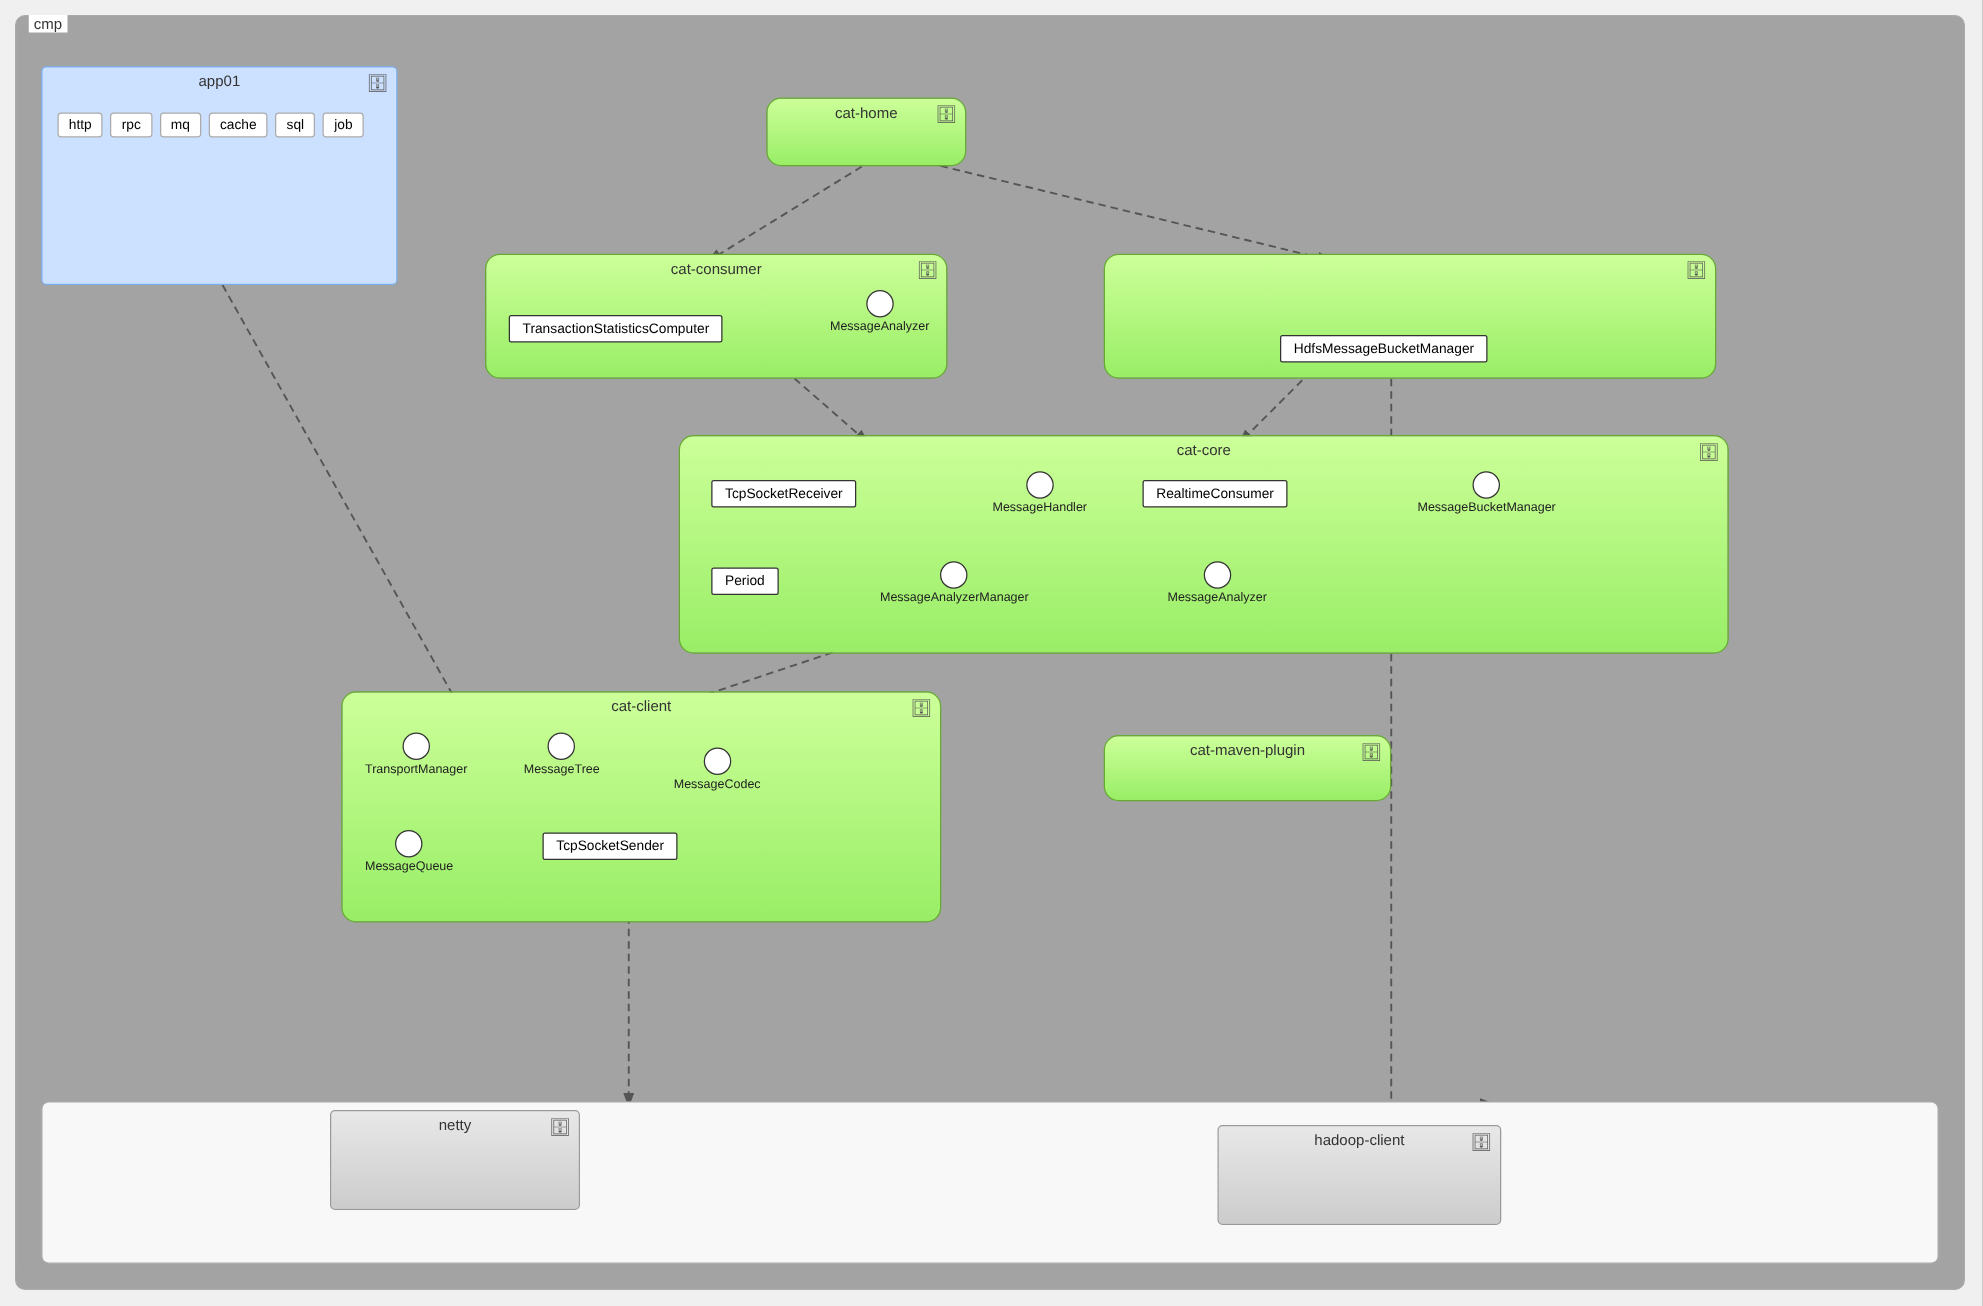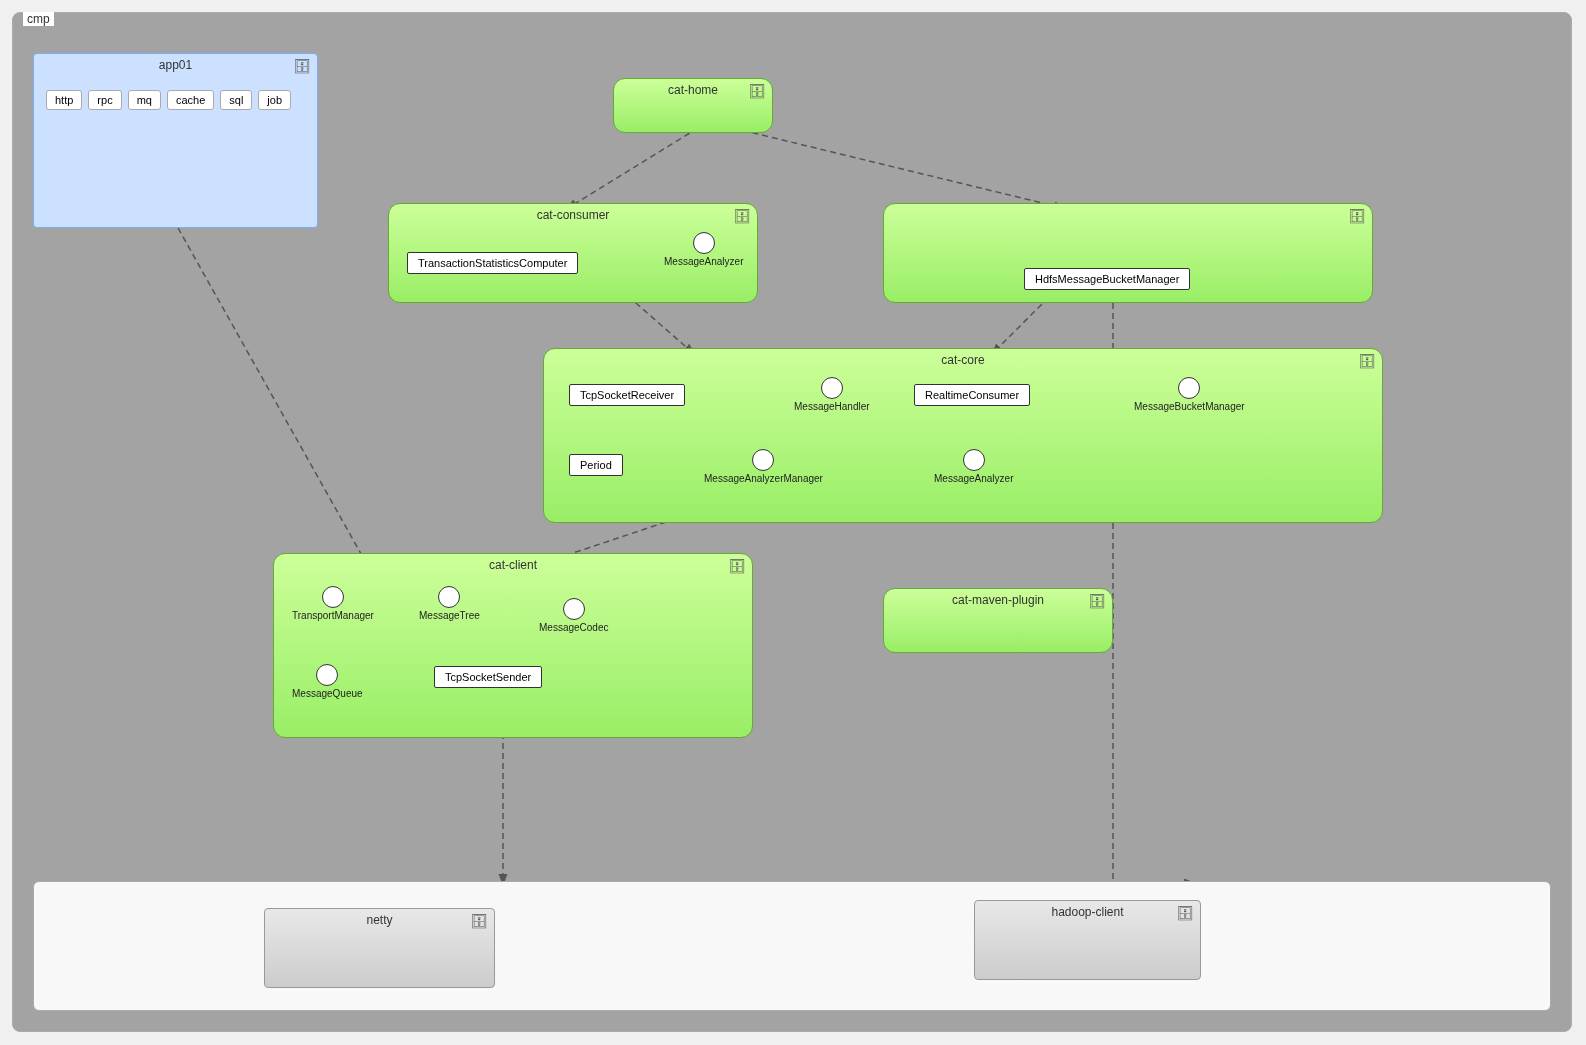--- a/index.html
+++ b/index.html
@@ -281,28 +281,28 @@
     <div class="comp-item" style="position:absolute; left:18px; top:110px;">
       <div class="comp-circle"></div>
       <div class="comp-label">MessageQueue</div>
     </div>
 
     <div class="comp-item" style="position:absolute; left:160px; top:112px;">
       <div class="comp-rect">TcpSocketSender</div>
     </div>
   </div>
 
-  <div class="green-box" style="top: 575px; left: 870px; width: 230px; height: 65px;">
+  <div class="green-box" style="top: 575px; left: 870px; width: 230px; height: 53px;">
     <div class="box-title">cat-maven-plugin</div>
     <span class="box-icon">🗄</span>
   </div>
 
   <div class="outer-bottom">
 
-    <div class="gray-box" style="position:absolute; left:230px; top:26px; width:231px; height:80px;">
+    <div class="gray-box" style="position:absolute; left:230px; top:6px; width:200px; height:80px;">
       <div class="box-title">netty</div>
       <span class="box-icon">🗄</span>
     </div>
 
     <div class="gray-box" style="position:absolute; left:940px; top:18px; width:227px; height:80px;">
       <div class="box-title">hadoop-client</div>
       <span class="box-icon">🗄</span>
     </div>
   </div>
 

